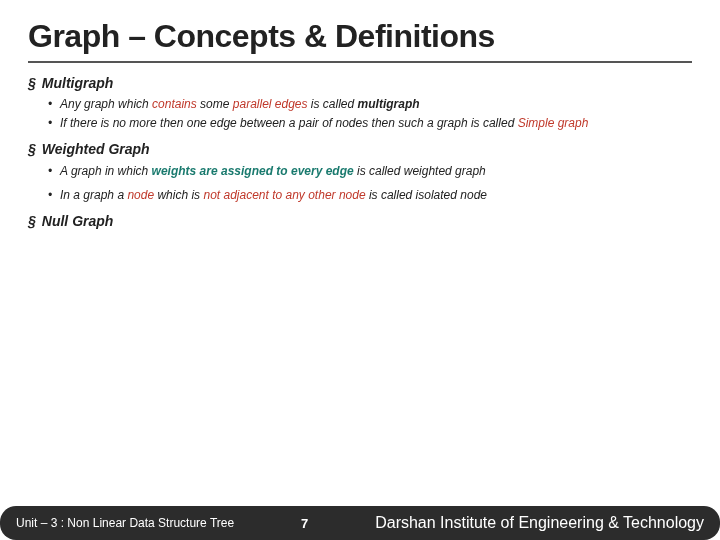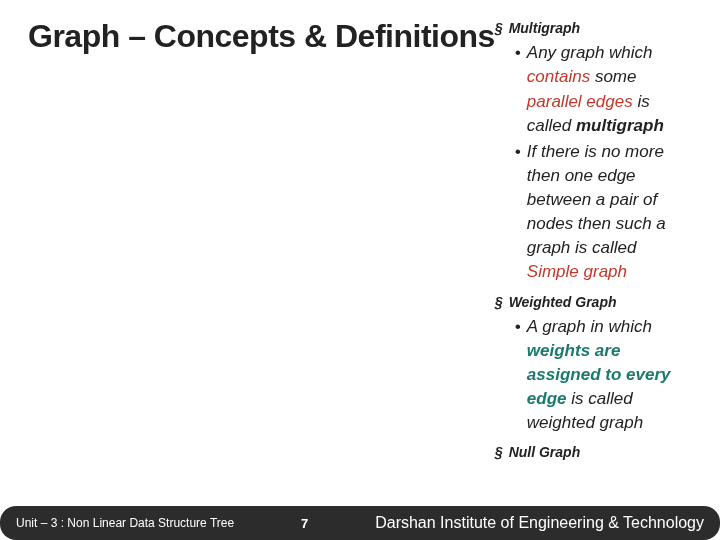--- a/index.html
+++ b/index.html
@@ -10,21 +10,21 @@
       background: #fff;
       overflow: hidden;
       position: relative;
     }
 
     .slide {
       width: 720px;
       height: 540px;
       padding: 18px 28px 0 28px;
       display: flex;
-      flex-direction: row;
+      flex-direction: column;
     }
 
     .title {
       font-size: 32px;
       font-weight: bold;
       color: #222;
       margin-bottom: 6px;
       letter-spacing: -0.5px;
     }
 
@@ -64,21 +64,21 @@
 
     .bullet-list {
       list-style: none;
       padding-left: 20px;
     }
 
     .bullet-list li {
       position: relative;
       padding-left: 12px;
       margin-bottom: 2px;
-      font-size: 17px;
+      font-size: 12px;
       line-height: 1.42;
     }
 
     .bullet-list li::before {
       content: '•';
       position: absolute;
       left: 0;
       color: #222;
     }
 
@@ -138,20 +138,23 @@
           <li><span>If there is no more then one edge between a pair of nodes then such a graph is called </span><span class="highlight-red">Simple graph</span></li>
         </ul>
       </div>
       <div class="section">
         <div class="section-header">Weighted Graph</div>
         <ul class="bullet-list">
           <li><span>A graph in which </span><span class="highlight-teal">weights are assigned to every edge</span><span> is called weighted graph</span></li>
         </ul>
       </div>
       <div class="section">
+        <ul class="bullet-list">
+          <li><span>In a graph a </span><span class="highlight-red">node</span><span> which is </span><span class="highlight-red">not adjacent to any other node</span><span> is called isolated node</span></li>
+        </ul>
       </div>
       <div class="section">
         <div class="section-header">Null Graph</div>
       </div>
     </div>
 </div>
 
 <div class="footer">
   <span class="footer-left">Unit – 3 : Non Linear Data Structure  Tree</span>
   <span class="footer-center">7</span>

